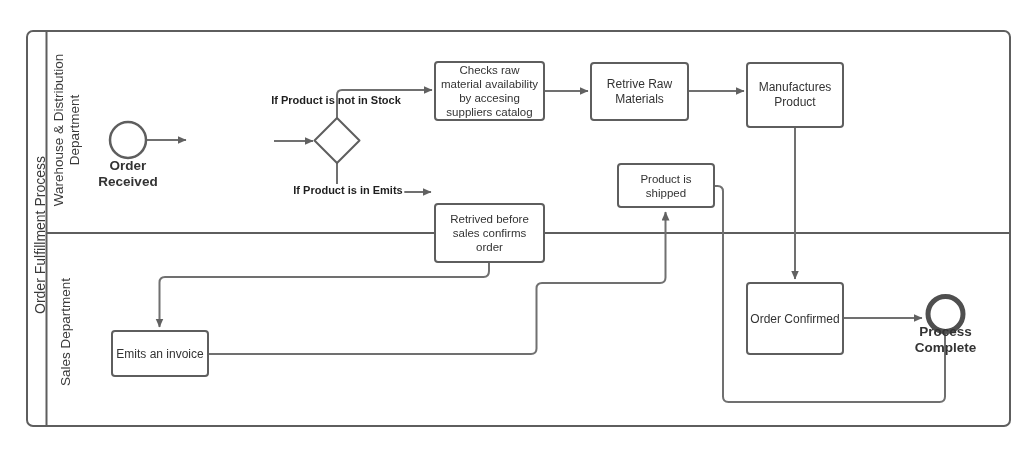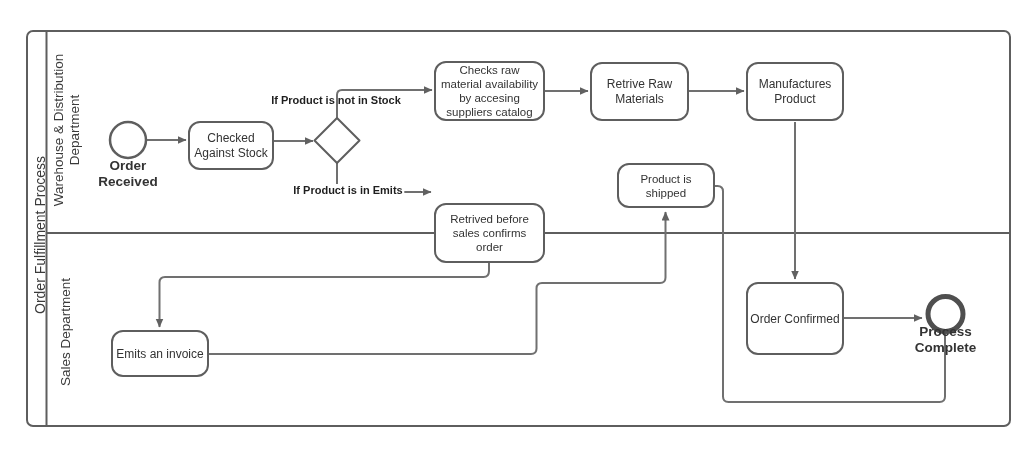--- a/index.html
+++ b/index.html
@@ -9,21 +9,21 @@
     background:#ffffff;
     font-family:"Liberation Sans", sans-serif;
     overflow:hidden;
   }
   .layer{position:absolute;left:0;top:0;}
   .task{
     position:absolute;
     box-sizing:border-box;
     background:#ffffff;
     border:2px solid #5e5e5e;
-    border-radius:12px;
+    border-radius:4px;
     display:flex;align-items:center;justify-content:center;
     text-align:center;
     font-size:11.5px;line-height:14px;color:#333333;
     padding:1px 2px;
     z-index:3;
   }
   .node-label{
     position:absolute;
     text-align:center;
     font-size:13.5px;line-height:16px;color:#333333;
@@ -79,24 +79,23 @@
     <polygon points="337,118 359.5,140.5 337,163 314.5,140.5" fill="#ffffff" stroke="#5e5e5e" stroke-width="2" stroke-linejoin="round"></polygon>
     <circle cx="128" cy="140" r="18" fill="#ffffff" stroke="#5e5e5e" stroke-width="2.5"></circle>
     <circle cx="945.5" cy="314" r="17.5" fill="#ffffff" stroke="#4f4f4f" stroke-width="5"></circle>
   </svg>
 
   <div class="lane-label pool-title" style="left:40px;top:235px;">Order Fulfillment Process</div>
   <div class="lane-label lane-title" style="left:67px;top:130px;">Warehouse &amp; Distribution
 Department</div>
   <div class="lane-label lane-title" style="left:66px;top:332px;">Sales Department</div>
 
-  <div class="task" style="left:188px;top:121px;width:86px;height:49px;font-size:12px;line-height:15px;">Checked Against Stock</div>
   <div class="task" style="left:434px;top:61px;width:111px;height:60px;">Checks raw material availability by accesing suppliers catalog</div>
   <div class="task" style="left:590px;top:62px;width:99px;height:59px;font-size:12px;line-height:15px;">Retrive Raw Materials</div>
-  <div class="task" style="left:746px;top:62px;width:98px;height:59px;font-size:12px;line-height:15px;">Manufactures Product</div>
+  <div class="task" style="left:746px;top:62px;width:98px;height:66px;font-size:12px;line-height:15px;">Manufactures Product</div>
   <div class="task" style="left:434px;top:163px;width:111px;height:60px;margin-top:40px;">Retrived before sales confirms order</div>
   <div class="task" style="left:617px;top:163px;width:98px;height:45px;">Product is shipped</div>
   <div class="task" style="left:111px;top:330px;width:98px;height:47px;font-size:12px;text-align:center;">Emits an invoice</div>
   <div class="task" style="left:746px;top:282px;width:98px;height:73px;font-size:12px;">Order Confirmed</div>
 
   <div class="node-label" style="left:88px;top:158px;width:80px;">Order Received</div>
   <div class="node-label" style="left:905px;top:324px;width:81px;">Process Complete</div>
 
   <div class="edge-label" style="left:336px;top:94px;transform:translateX(-50%);">If Product is not in Stock</div>
   <div class="edge-label bg" style="left:348px;top:184px;transform:translateX(-50%);">If Product is in Emits</div>

